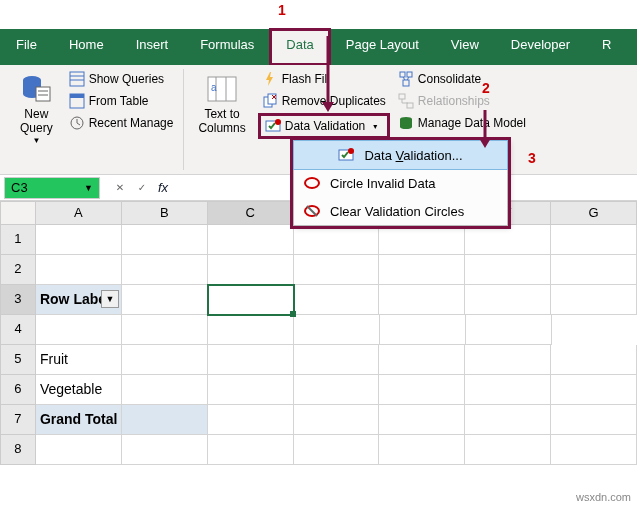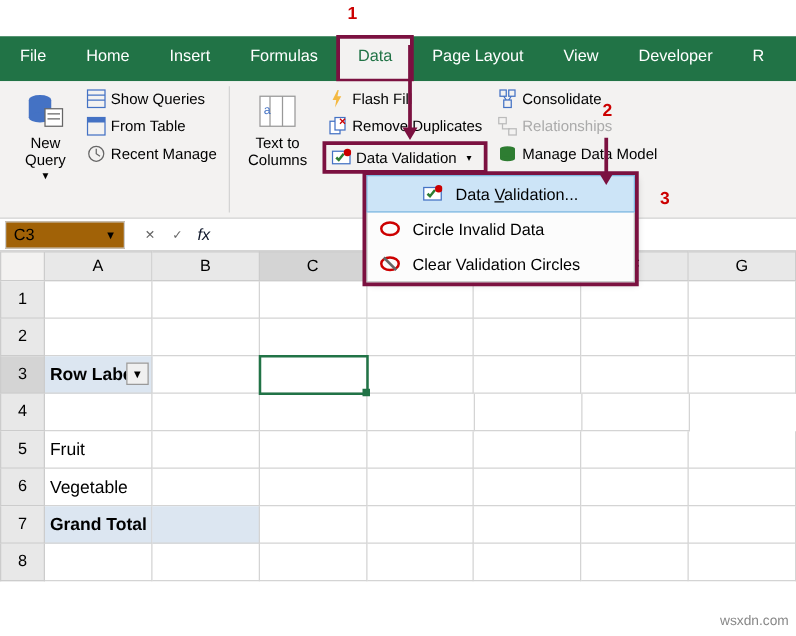--- a/index.html
+++ b/index.html
@@ -27,21 +27,21 @@
     
     .anno { position: absolute; color: #cc0000; font-size: 14px; font-weight: bold; z-index: 50; }
     .arrow-down { position: absolute; z-index: 40; }
     
     .dropdown-menu { position: absolute; left: 293px; top: 140px; width: 215px; background: #fcfcfc; border: 1px solid #bbb; box-shadow: 2px 2px 6px rgba(0,0,0,0.2); z-index: 30; outline: 3px solid #7b1140; outline-offset: 0; }
     .menu-item { display: flex; align-items: center; gap: 10px; padding: 6px 10px; font-size: 13px; cursor: pointer; }
     .menu-item.selected { background: #cce4f7; border: 1px solid #7fb8e0; margin: -1px; justify-content: center; }
     .menu-item .u { text-decoration: underline; }
     
     .namebox-row { display: flex; align-items: center; height: 26px; border-bottom: 1px solid #d4d4d4; background: #fff; }
-    .namebox { width: 96px; border: 1px solid #ccc; background: #a16207; height: 22px; display: flex; align-items: center; padding: 0 6px; font-size: 13px; justify-content: space-between; margin: 0 4px; }
+    .namebox { width: 96px; border: 1px solid #ccc; background: #22c55e; height: 22px; display: flex; align-items: center; padding: 0 6px; font-size: 13px; justify-content: space-between; margin: 0 4px; }
     .nb-btn { width: 12px; text-align: center; color: #666; cursor: pointer; font-size: 10px; }
     .fx-area { display: flex; align-items: center; gap: 10px; padding: 0 10px; font-size: 13px; color: #888; }
     .fx-label { font-style: italic; color: #0f172a; }
     
     .grid-wrap { position: relative; }
     .col-headers { display: flex; height: 24px; }
     .corner { width: 36px; border: 1px solid #ccc; background: #f3f2f1; }
     .col-h { width: 86px; border: 1px solid #ccc; border-left: none; background: #e8e8e8; text-align: center; font-size: 13px; line-height: 22px; }
     .col-h.sel { background: #d4d4d4; }
     

